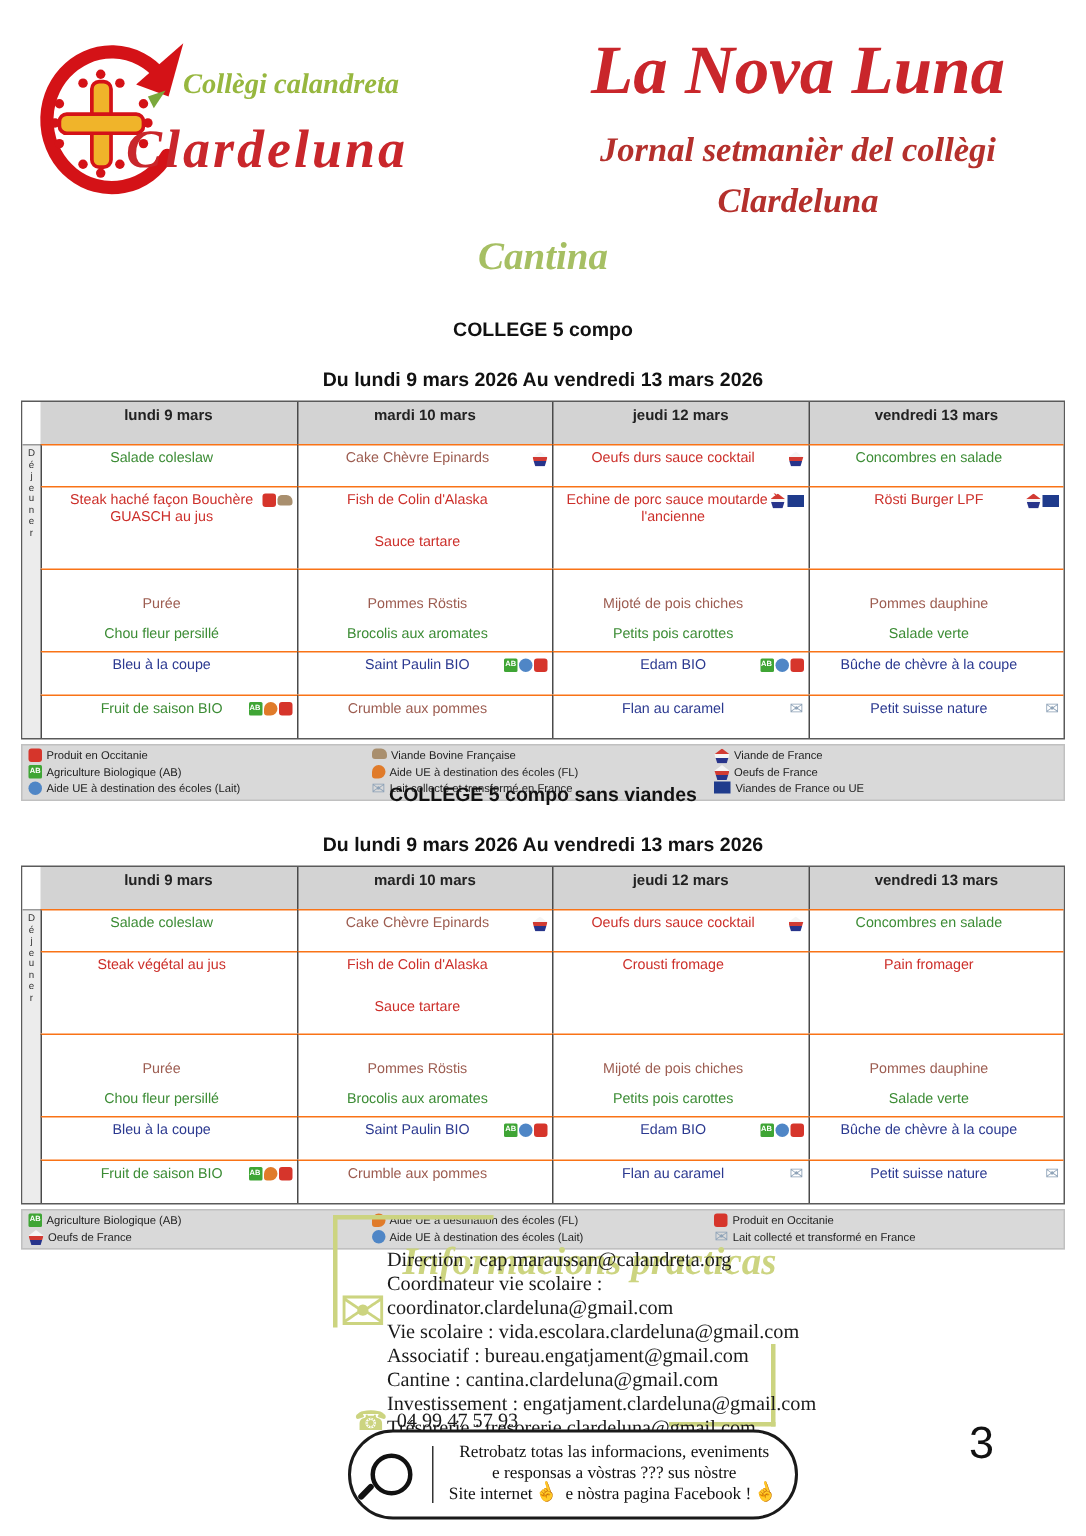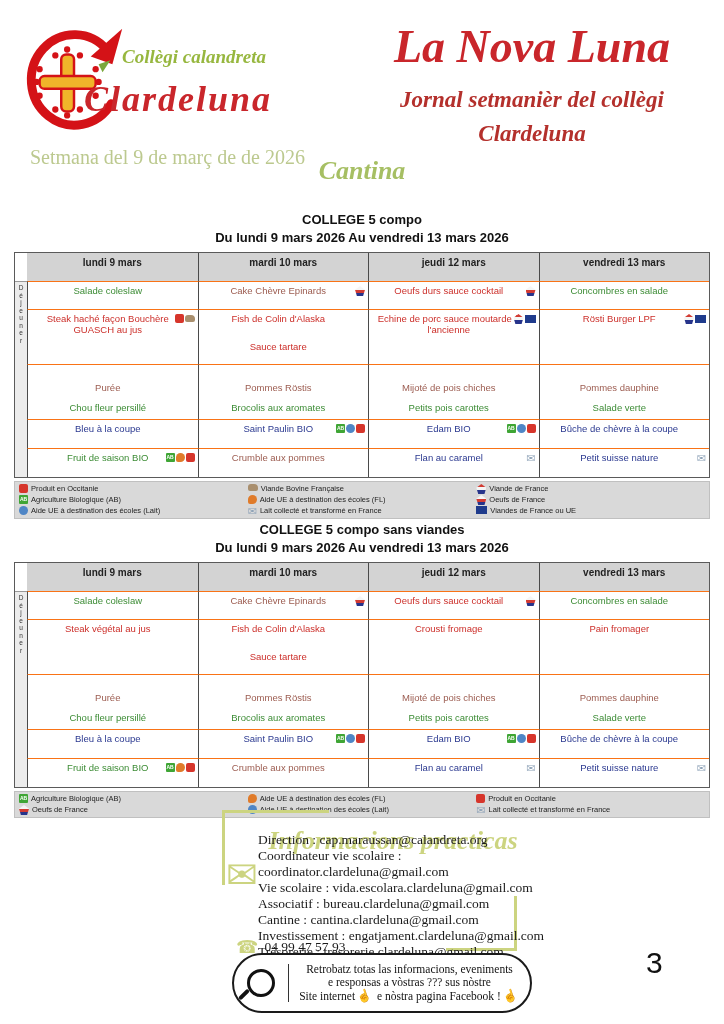--- a/index.html
+++ b/index.html
@@ -15,21 +15,21 @@
   .mast-sub1{margin-top:14px;font:bold italic 23px "Liberation Serif",serif;color:#b4302c;}
   .mast-sub2{margin-top:8px;font:bold italic 23px "Liberation Serif",serif;color:#b4302c;}
   .week{position:absolute;left:30px;top:146px;font:20px "Liberation Serif",serif;color:#bcc98f;}
   .cantina{position:absolute;left:0;top:156px;width:100%;text-align:center;
            font:bold italic 26px "Liberation Serif",serif;color:#a6bf63;}
 
   
   .menu{position:absolute;left:14px;width:696px;}
   #menu1{top:212px;} #menu2{top:522px;}
   .menu-title{text-align:center;font:bold 13px "Liberation Sans",sans-serif;color:#111;}
-  .menu-subtitle{text-align:center;font:bold 13px "Liberation Sans",sans-serif;color:#111;margin-top:3px;}
+  .menu-subtitle{text-align:center;font:bold 13px "Liberation Sans",sans-serif;color:#111;margin-top:18px;}
   .menu-grid{display:grid;grid-template-columns:12px repeat(4,1fr);
              border:1px solid #5a5a5a;margin-top:7px;background:#fff;}
   .corner{background:#fff;}
   .day-cell{border-left:1px solid #4a4a4a;background:#d3d3d3;text-align:center;
             padding-top:4px;font-size:10px;color:#222;font-weight:bold;}
   .day-cell.first{border-left:none;}
   .strip{grid-column:1;border-top:1px solid #999;background:#ececec;
          display:flex;flex-direction:column;align-items:center;padding-top:2px;}
   .strip span{font-size:6.5px;line-height:7.5px;color:#333;}
   .cell{position:relative;border-left:1px solid #4a4a4a;border-top:1px solid #f97316;
@@ -116,21 +116,20 @@
   </div>
   <div class="logo-line1">Collègi calandreta</div>
   <div class="logo-line2">Clardeluna</div>
 
   <div class="masthead">
     <div class="nova">La Nova Luna</div>
     <div class="mast-sub1">Jornal setmanièr del collègi</div>
     <div class="mast-sub2">Clardeluna</div>
   </div>
 
-  <div class="week">Setmana del  9 de març de  de 2026</div>
   <div class="cantina">Cantina</div>
 
   <section class="menu" id="menu1">
     <div class="menu-title">COLLEGE 5 compo</div>
     <div class="menu-subtitle">Du lundi 9 mars 2026 Au vendredi 13 mars 2026</div>
     <div class="menu-grid" style="grid-template-rows: 28px 28px 55px 55px 29px 29px;">
         <div class="corner"></div>
         <div class="day-cell first">lundi 9 mars</div>
         <div class="day-cell">mardi 10 mars</div>
         <div class="day-cell">jeudi 12 mars</div>
@@ -443,21 +442,21 @@
   </section>
 
   <div class="bracket-tl"></div>
   <div class="bracket-br"></div>
   <div class="info-heading">Informacions practicas</div>
   <div class="envelope">✉</div>
   <div class="contact-lines" id="contact-lines">
       <div class="contact-line">Direction :  cap.maraussan@calandreta.org</div>
       <div class="contact-line">Coordinateur vie scolaire : coordinator.clardeluna@gmail.com</div>
       <div class="contact-line">Vie scolaire : vida.escolara.clardeluna@gmail.com</div>
-      <div class="contact-line">Associatif : bureau.clardeluna@gmail.com</div>
+      <div class="contact-line">Associatif : bureau.engatjament@gmail.com</div>
       <div class="contact-line">Cantine : cantina.clardeluna@gmail.com</div>
       <div class="contact-line">Investissement : engatjament.clardeluna@gmail.com</div>
       <div class="contact-line">Trésorerie : tresorerie.clardeluna@gmail.com</div>
     </div>
   <div class="phone-row">
     <span class="phone-icon">☎</span>
     <span class="phone-number">04 99 47 57 93</span>
   </div>
 
   <div class="search-pill">

